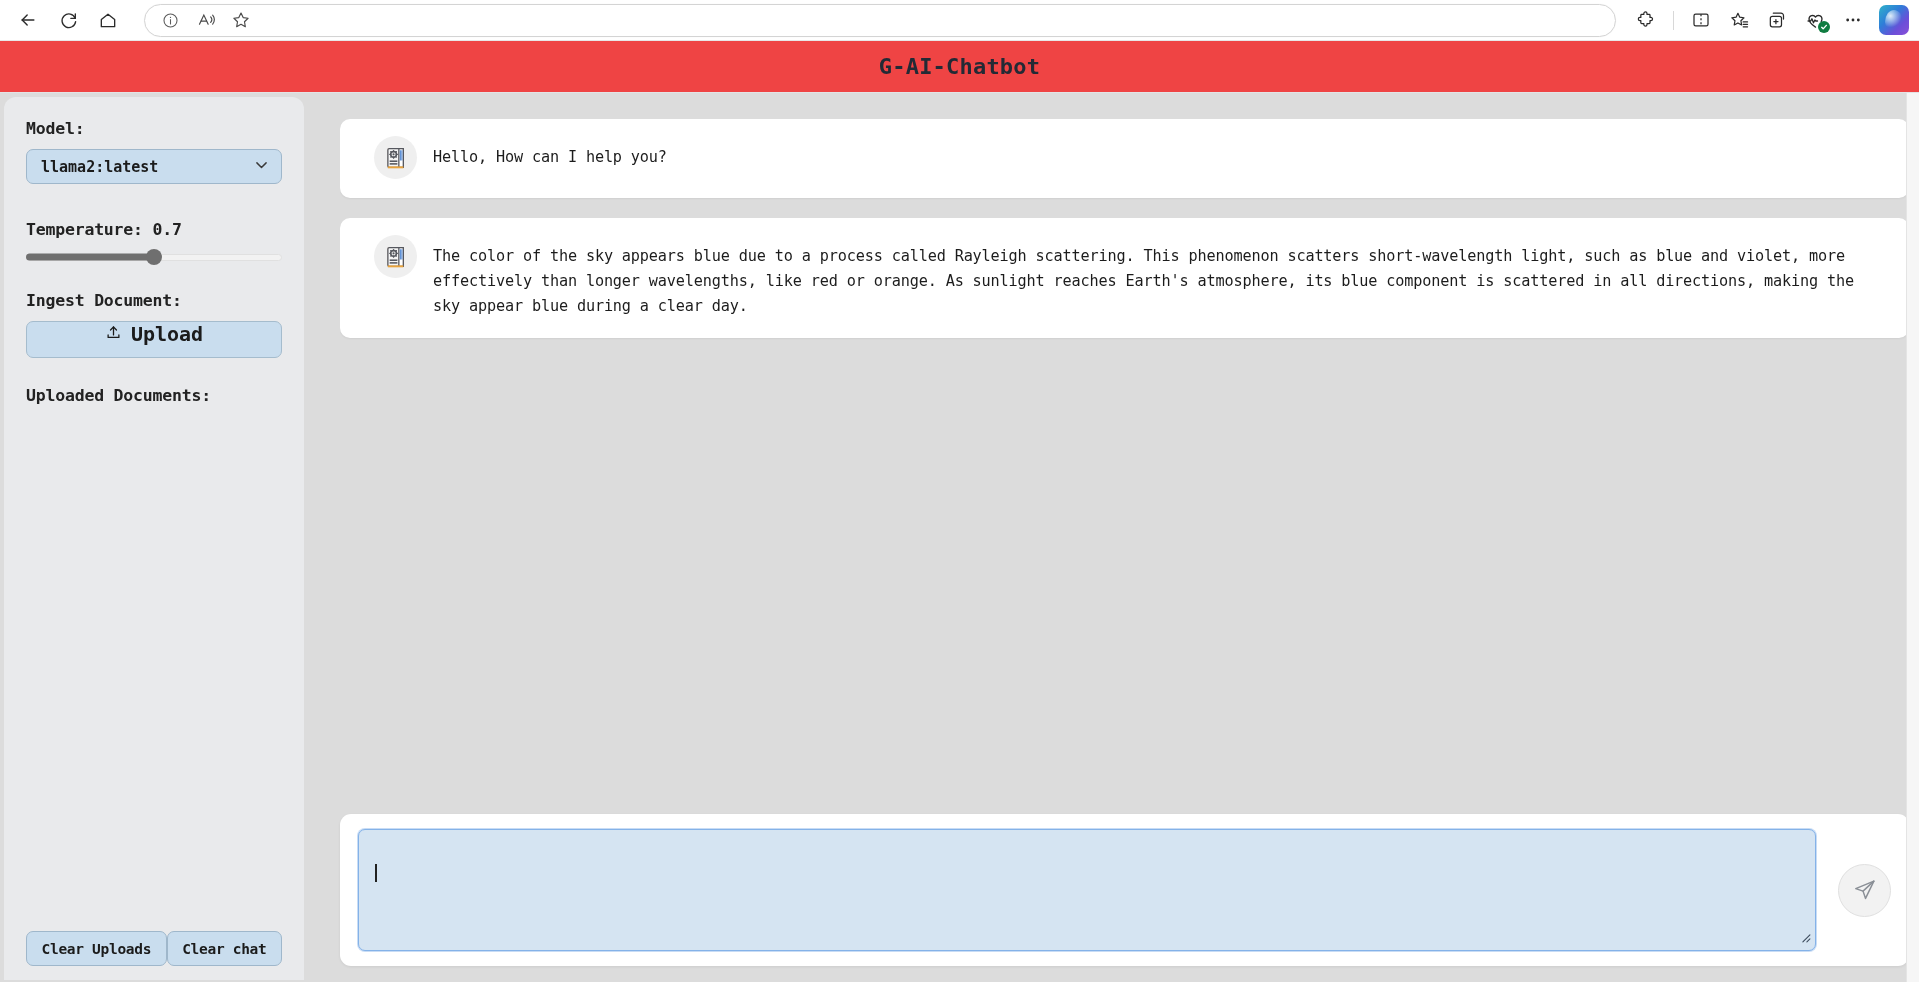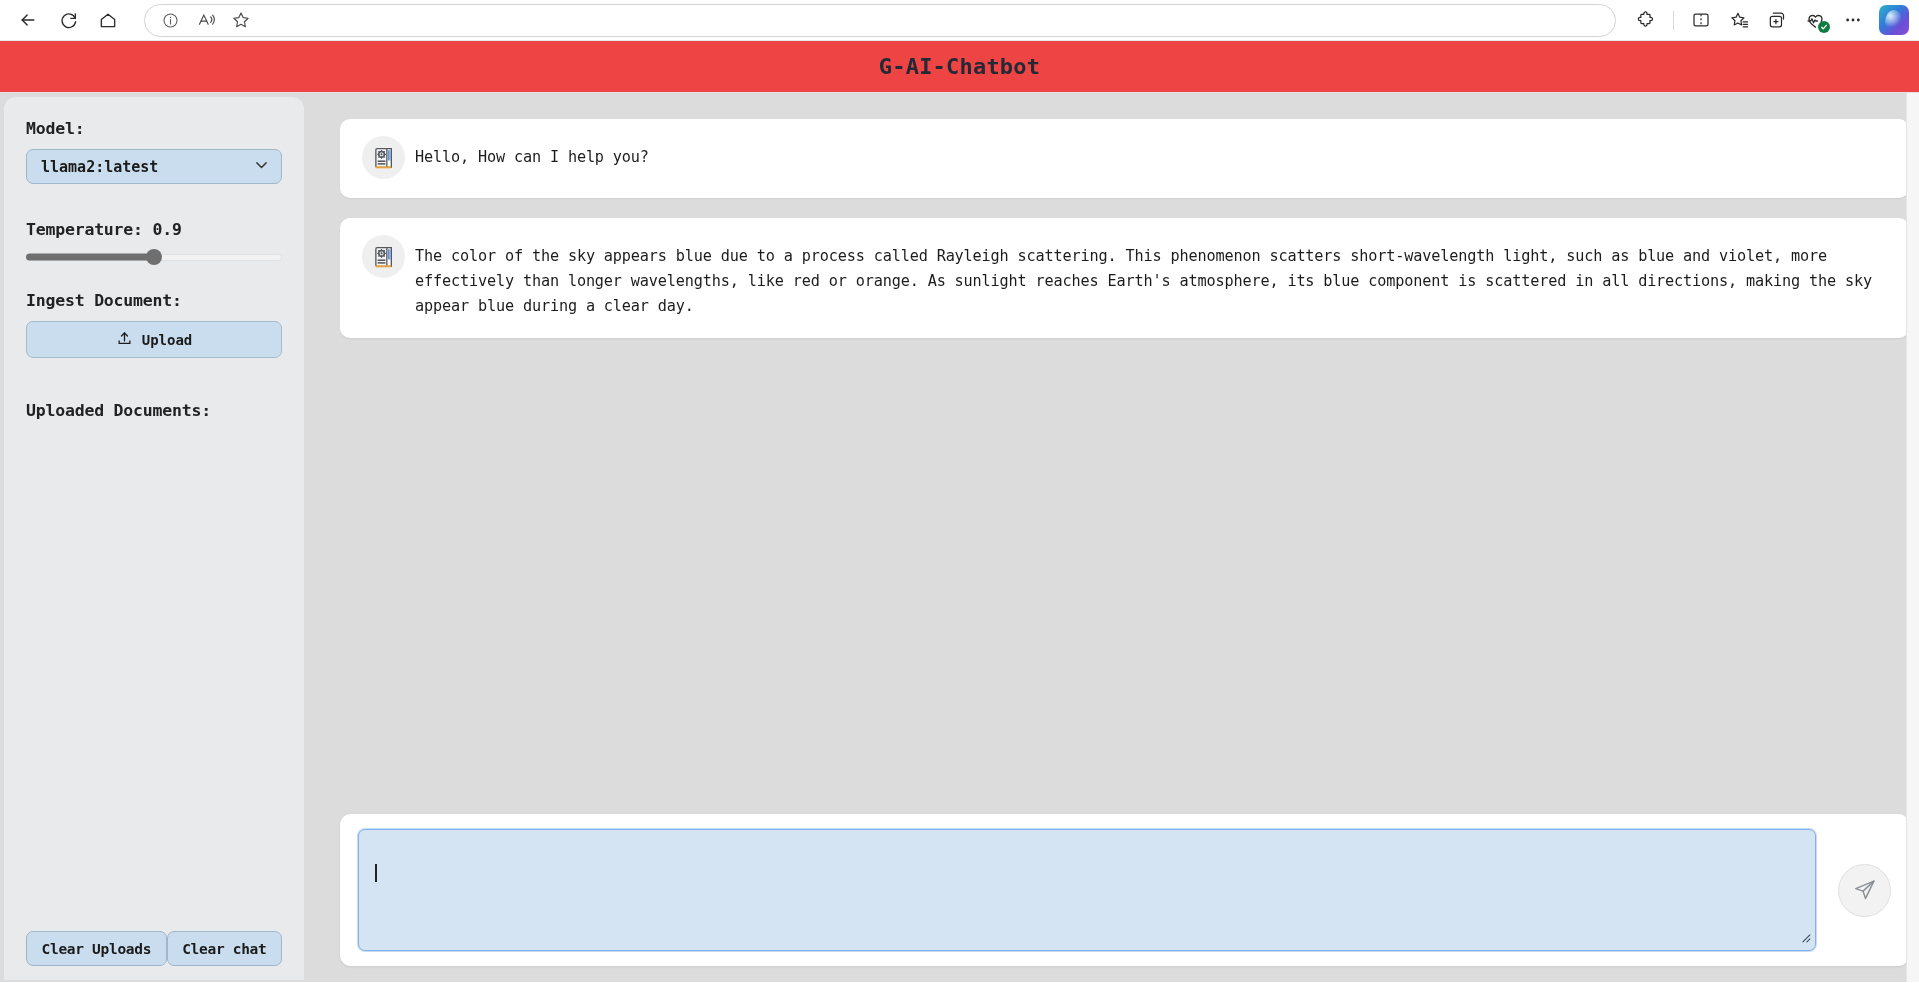--- a/index.html
+++ b/index.html
@@ -161,25 +161,25 @@
   .slider-thumb {
     position:absolute; top: 50%; transform: translate(-50%,-50%);
     left: 50%;
     width: 16px; height: 16px; border-radius: 50%; background: #6f6f6f;
   }
   .upload-btn {
     width: 100%; height: 37px;
     background: #c9ddee;
     border: 1px solid #a5bccd;
     border-radius: 7px;
-    display: flex; align-items: center; justify-content: center;
+    display: flex; align-items: flex-start; justify-content: center;
     gap: 9px;
     font-family: "DejaVu Sans Mono", monospace;
-    font-size: 14px; font-weight: bold; color: #1b1b1b;
-    margin-bottom: 43px;
+    font-size: 20px; font-weight: bold; color: #1b1b1b;
+    margin-bottom: 28px;
   }
   .uploaded-label {
     font-family: "DejaVu Sans Mono", monospace;
     font-size: 16.5px; font-weight: bold; color: #222;
     letter-spacing: -0.2px;
   }
   .uploaded-list { flex: 1 1 auto; }
   .side-footer { display:flex; }
   .clear-btn {
     flex: 1 1 auto;
@@ -206,22 +206,22 @@
     flex: 1 1 auto;
     padding-top: 26px;
     overflow: hidden;
     min-height: 0;
   }
   .msg { display: flex; margin-bottom: 20px; }
   .bubble {
     border-radius: 10px;
     display: flex;
     align-items: flex-start;
-    gap: 10px;
-    padding: 19px 22px;
+    gap: 16px;
+    padding: 19px 34px;
     box-shadow: 0 1px 2px rgba(0,0,0,0.06);
   }
   .msg.bot .bubble { background: #ffffff; width: 100%; }
   .msg.user { justify-content: flex-end; }
   .msg.user .bubble { background: #d0e2f1; width: 76.5%; }
   .avatar {
     width: 43px; height: 43px; border-radius: 50%;
     background: #efefef;
     flex: 0 0 auto;
     display:flex; align-items:center; justify-content:center;
@@ -396,21 +396,21 @@
     <div class="side-label">Model:</div>
     <div class="select-wrap">
       <div class="model-select">llama2:latest</div>
       <span class="chev">
         <svg width="17" height="17" viewBox="0 0 24 24" fill="none" stroke="#3a3a3a" stroke-width="2" stroke-linecap="round" stroke-linejoin="round">
             <path d="M5.5 9l6.5 6.5L18.5 9"></path>
           </svg>
       </span>
     </div>
 
-    <div class="temp-label">Temperature: 0.9</div>
+    <div class="temp-label">Temperature: 0.7</div>
     <div class="slider-row">
       <div class="slider">
         <div class="slider-track"></div>
         <div class="slider-fill" style="width: 50%;"></div>
         <div class="slider-thumb" style="left: 50%;"></div>
       </div>
     </div>
 
     <div class="side-label">Ingest Document:</div>
     <div class="upload-btn">

